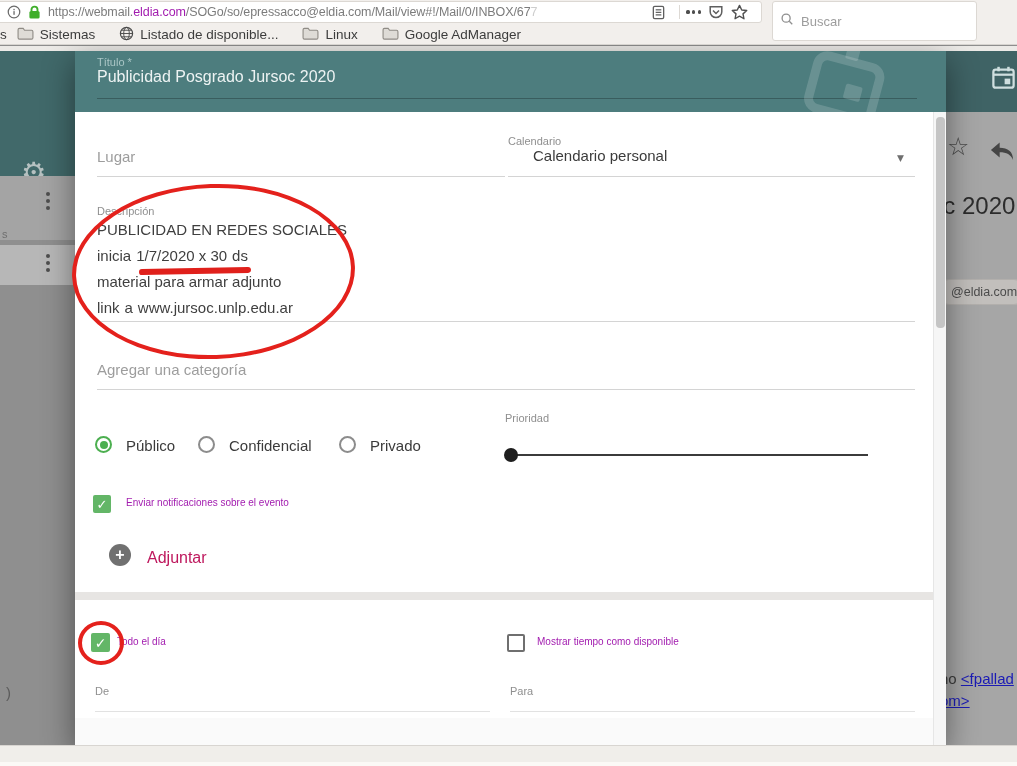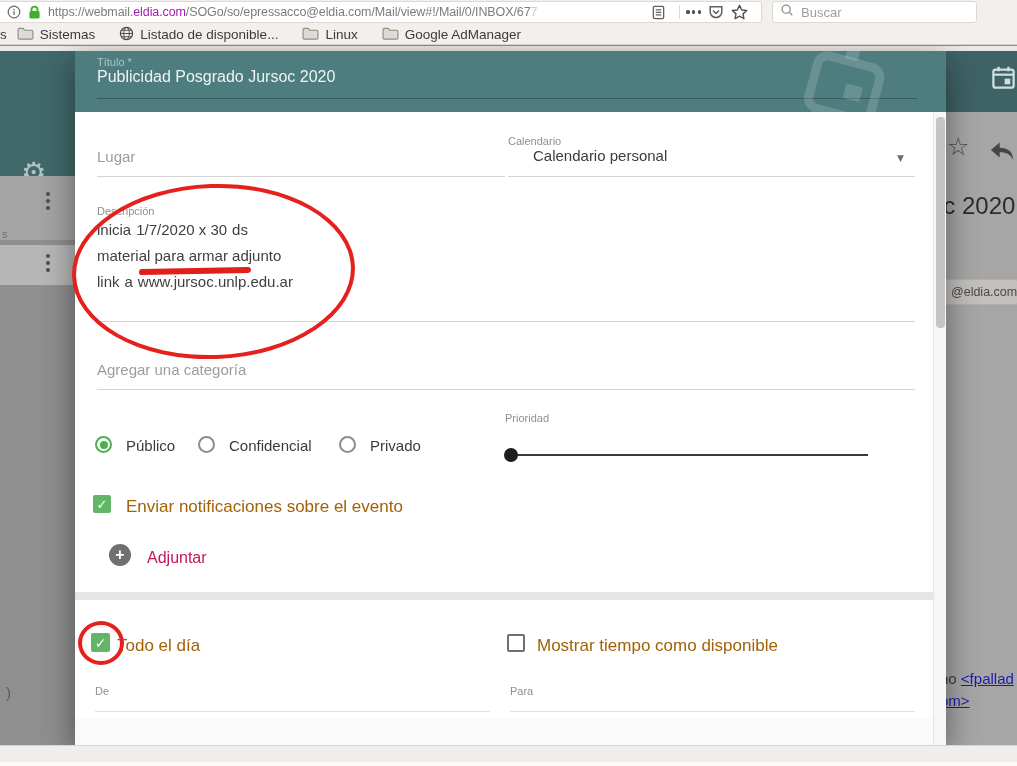--- a/index.html
+++ b/index.html
@@ -12,21 +12,21 @@
           border-bottom:1px solid #d7d4d0;z-index:30}
   .urlbar{position:absolute;left:-10px;top:1px;width:772px;height:22px;background:#fff;
           border:1px solid #dcd8d3;border-radius:3px;display:flex;align-items:center;padding:0 6px 0 16px}
   .urlbar .ic{flex:0 0 auto;display:flex;align-items:center;margin-right:7px}
   .url-text{flex:1;font-size:12.5px;color:#7c7c7c;white-space:nowrap;overflow:hidden;letter-spacing:-.1px}
   .url-domain{color:#a21caf}
   .url-fade{color:#cdcdcd}
   .urlbar-sep{width:1px;height:14px;background:#ddd9d4;margin:0 6px}
   .dots3{display:flex;gap:2.5px;align-items:center}
   .dots3 i{width:3.2px;height:3.2px;border-radius:50%;background:#4e4e4e}
-  .searchbox{position:absolute;left:772px;top:1px;width:205px;height:22px;background:#fff;
+  .searchbox{position:absolute;left:772px;top:1px;width:205px;height:40px;background:#fff;
              border:1px solid #dcd8d3;border-radius:3px;display:flex;align-items:center;padding:0 7px;gap:7px}
   .search-ph{font-size:13px;color:#9d9d9d}
   .bookmarks{position:absolute;left:0;top:24px;height:21px;width:1017px;display:flex;align-items:center;
              font-size:13.5px;color:#3c3c3c}
   .bm{display:flex;align-items:center;gap:6px;margin-right:24px}
   .bm-cut{margin:0 10px 0 0;color:#3c3c3c}
 
   
   .strip-top{position:absolute;left:0;top:46px;width:1017px;height:5px;background:#eceae7;z-index:2}
   .bg-left-teal{position:absolute;left:0;top:51px;width:75px;height:125px;background:#41696a;z-index:1}
@@ -106,21 +106,21 @@
   .r2{left:123px;top:385px}.r2l{left:154px;top:386px}
   .r3{left:264px;top:385px}.r3l{left:295px;top:386px}
 
   .prio-label{left:430px;top:361px}
   .slider-line{position:absolute;left:431px;top:403px;width:362px;height:2px;background:#3b3b3b}
   .slider-thumb{position:absolute;left:429px;top:397px;width:14px;height:14px;border-radius:50%;background:#1e1e1e}
 
   .cbx{position:absolute;background:#63b667;border-radius:2px;display:flex;align-items:center;
        justify-content:center;color:#fff;font-family:"DejaVu Sans",sans-serif;font-weight:bold}
   .cbx.empty{background:#fff;border:2px solid #6f6f6f;color:transparent}
-  .cbx-label{position:absolute;font-size:17px;color:#a16207}
+  .cbx-label{position:absolute;font-size:10px;color:#a21caf}
   .notif-box{left:18px;top:444px;width:18px;height:18px;font-size:13px}
   .notif-label{left:51px;top:446px}
   .adj-circle{position:absolute;left:34px;top:493px;width:22px;height:22px;border-radius:50%;background:#707070;
               color:#fff;display:flex;align-items:center;justify-content:center;font-size:16px;font-weight:bold;line-height:1}
   .adj-label{position:absolute;left:72px;top:498px;font-size:16px;color:#be185d}
 
   .sec-gap{position:absolute;left:0;top:541px;width:858px;height:8px;background:#e7e5e3}
 
   .todo-box{left:16px;top:582px;width:19px;height:19px;font-size:14px}
   .todo-label{left:42px;top:585px}
@@ -301,20 +301,21 @@
 
     <span class="fld-ph lugar-ph">Lugar</span>
     <span class="uline lugar-line"></span>
     <span class="fld-label cal-label">Calendario</span>
     <span class="fld-value cal-value">Calendario personal</span>
     <span class="cal-arrow">▼</span>
     <span class="uline cal-line"></span>
 
     <span class="fld-label desc-label">Descripción</span>
     <div class="desc-lines">
+      <div class="dl">PUBLICIDAD EN REDES SOCIALES</div>
       <div class="dl">
         <span class="seg">inicia</span><span class="seg">1/7/2020 x 30</span><span class="seg sq">ds</span>
       </div>
       <div class="dl">material para armar adjunto</div>
       <div class="dl">
         <span class="seg sq">link</span><span class="seg sq">a</span><span class="seg sq">www.jursoc.unlp.edu.ar</span>
       </div>
     </div>
     <span class="uline desc-field-line"></span>
 

